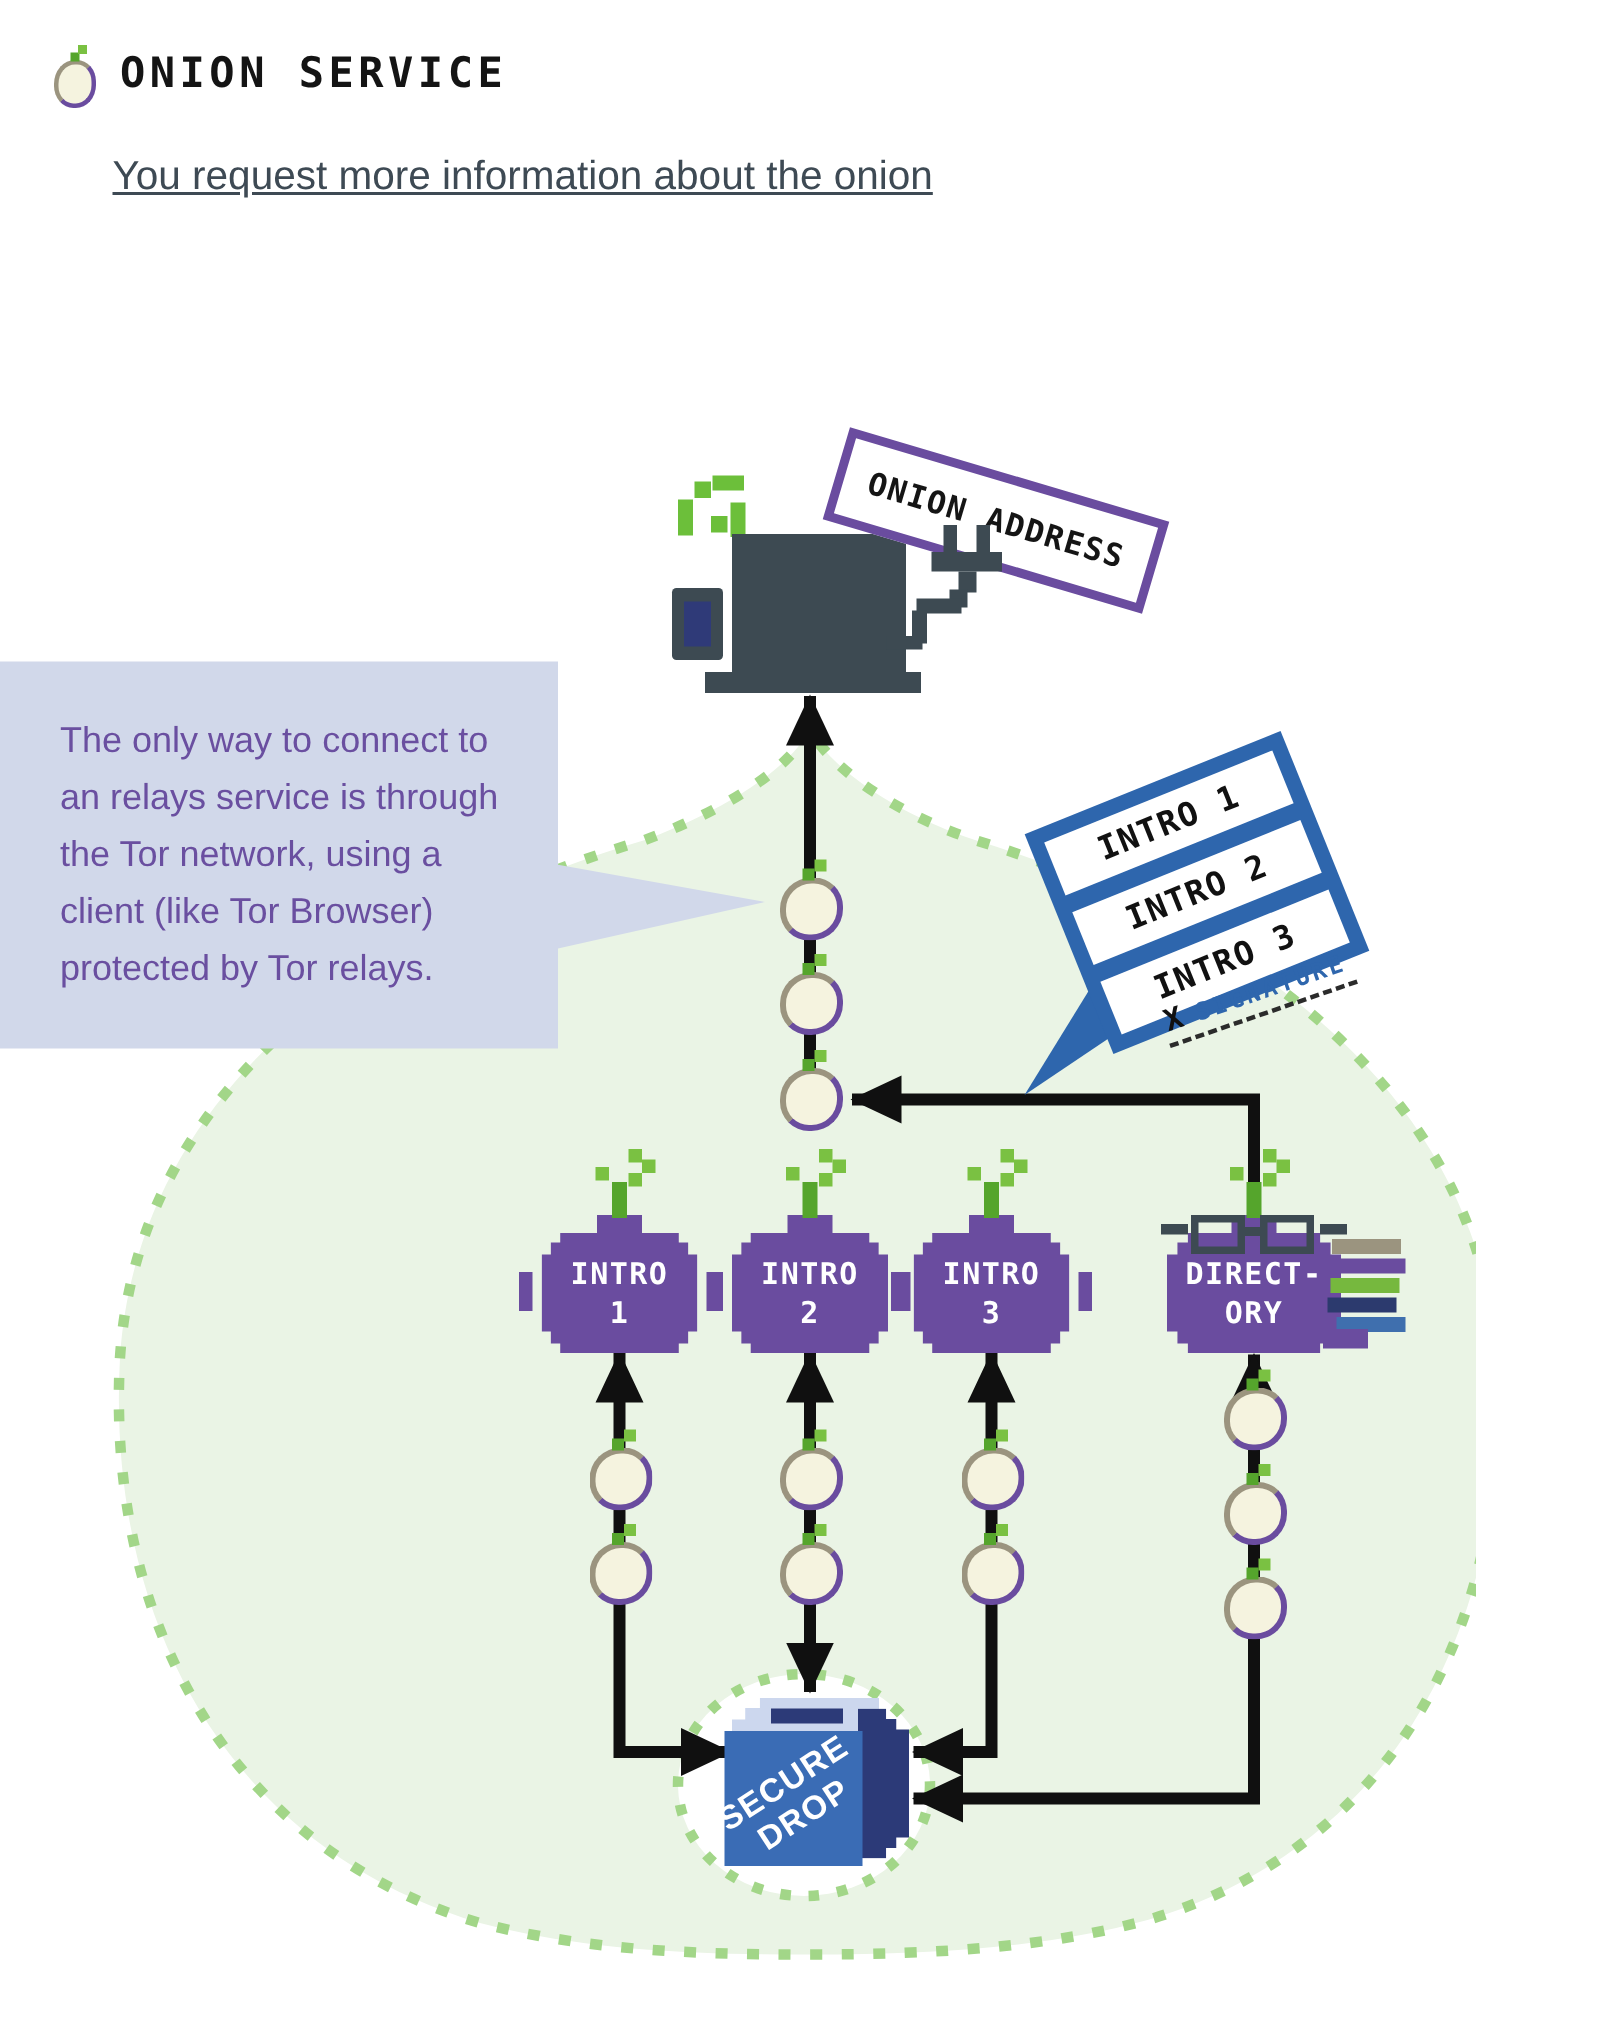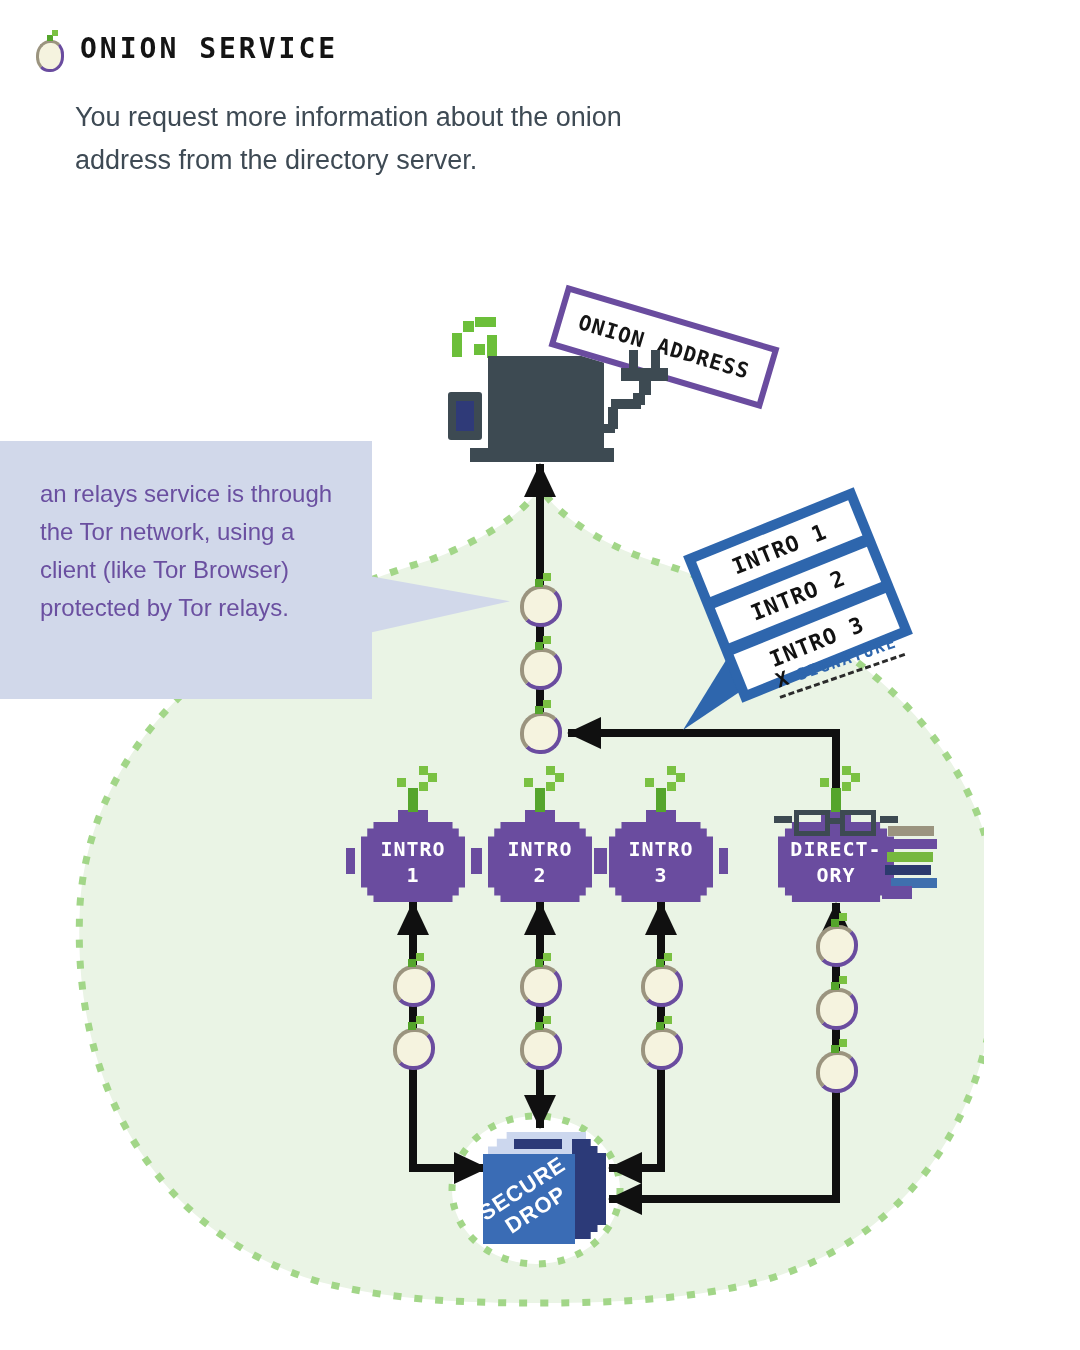--- a/index.html
+++ b/index.html
@@ -6,21 +6,21 @@
   #canvas{position:relative;width:984px;height:1350px;background:#ffffff;overflow:hidden;
           font-family:"Liberation Sans",sans-serif;}
   .abs{position:absolute;}
   .mono{font-family:"DejaVu Sans Mono","Liberation Mono",monospace;}
 
   
   .title{left:80px;top:32px;font:bold 28px "DejaVu Sans Mono","Liberation Mono",monospace;
          letter-spacing:3px;color:#141414;}
   .counter{left:940px;top:32px;width:116px;text-align:right;
            font:bold 28px "DejaVu Sans Mono","Liberation Mono",monospace;letter-spacing:2px;color:#67c043;}
-  .subtitle{left:75px;top:96px;font:500 27px/43px "Liberation Sans",sans-serif;color:#3e4a54;}
+  .subtitle{left:75px;top:96px;font:500 27px/43px "Liberation Sans",sans-serif;color:#3e4a54;text-decoration:underline;}
 
   .honion{left:36px;top:40px;width:22px;height:26px;background:#f5f3df;border:3px solid #9b947f;
           border-right-color:#6a4c9f;border-bottom-color:#6a4c9f;border-radius:50% 45% 48% 46%;}
   .honion i{position:absolute;background:#7ac142;width:6px;height:6px;}
   .honion .h1{left:8px;top:-8px;background:#55a52c;}
   .honion .h2{left:13px;top:-13px;}
 
   
   .bubble{left:0;top:441px;width:372px;height:258px;background:#d1d8ea;
           color:#6a4fa0;font:500 24px/38px "Liberation Sans",sans-serif;
@@ -133,24 +133,24 @@
   </svg>
 
   <div class="abs honion">
       <i class="h1"></i>
       <i class="h2"></i>
     </div>
   <div class="abs title">ONION SERVICE</div>
   <div class="abs counter mono">4/9</div>
   <div class="abs subtitle">
     <div>You request more information about the onion</div>
-    <div>address from the directory server.</div>
   </div>
 
   <div class="abs bubble" style="z-index:2">
+    <div>The only way to connect to</div>
     <div>an relays service is through</div>
     <div>the Tor network, using a</div>
     <div>client (like Tor Browser)</div>
     <div>protected by Tor relays.</div>
   </div>
   <div class="abs bubble-tail" style="z-index:2"></div>
 
   <div class="abs" style="z-index:3">
     <span class="pix" style="left:452px;top:333px;width:10px;height:24px;background:#6cbf3a"></span>
     <span class="pix" style="left:463px;top:321px;width:11px;height:11px;background:#6cbf3a"></span>

